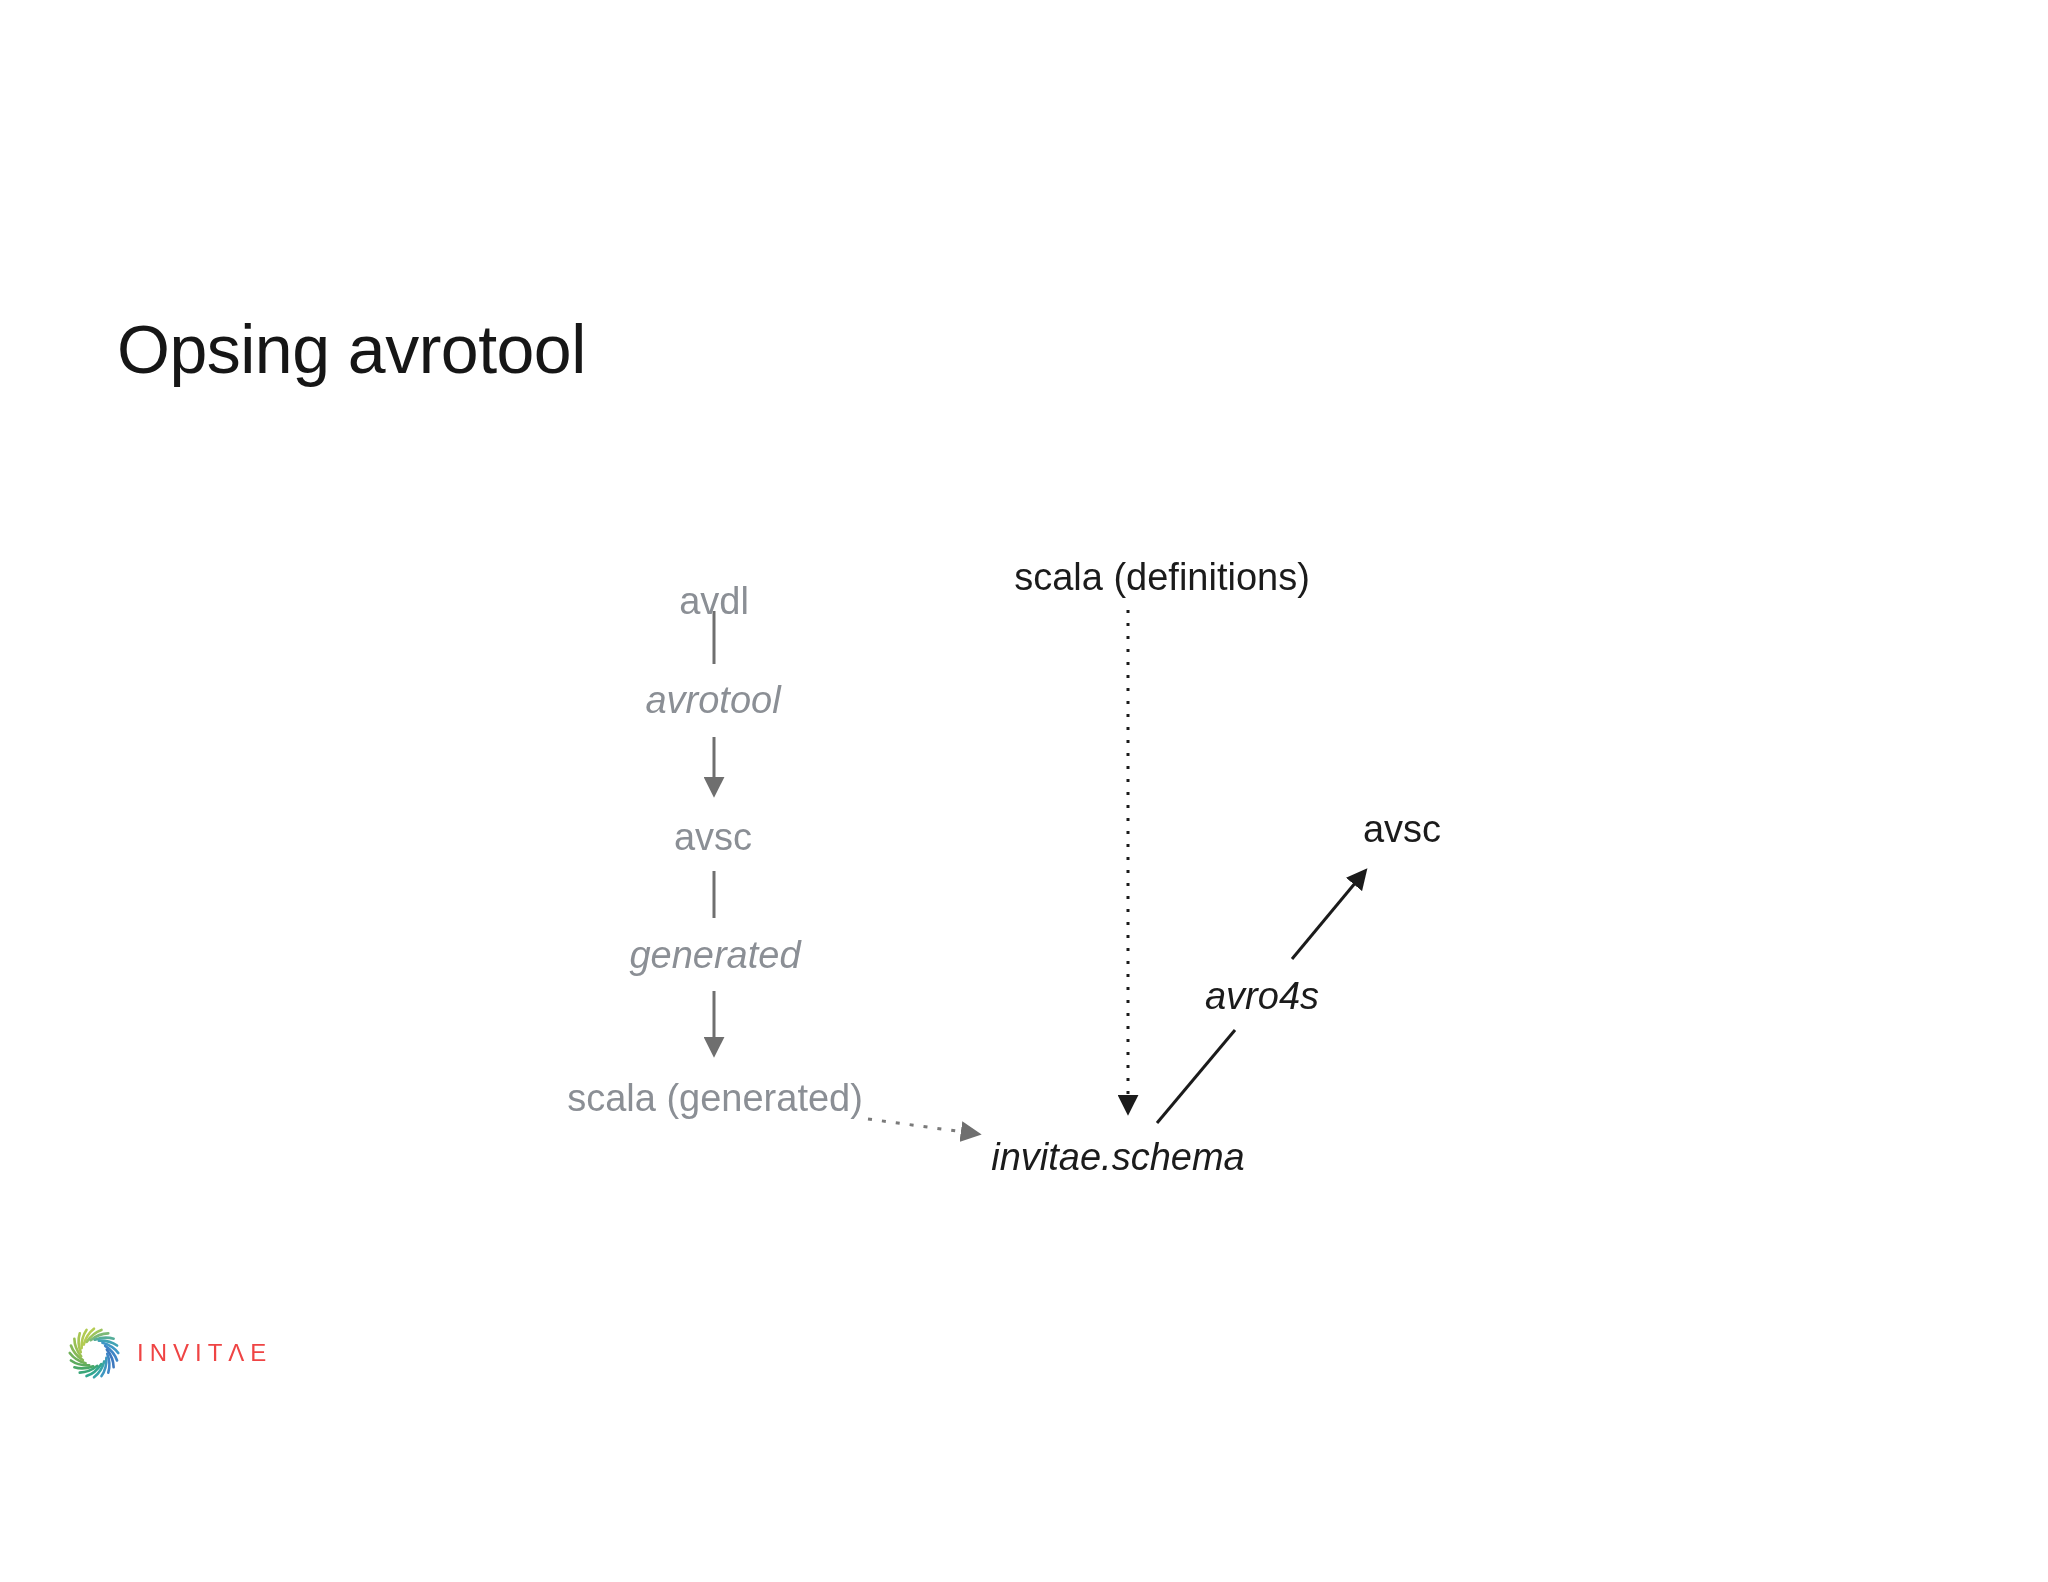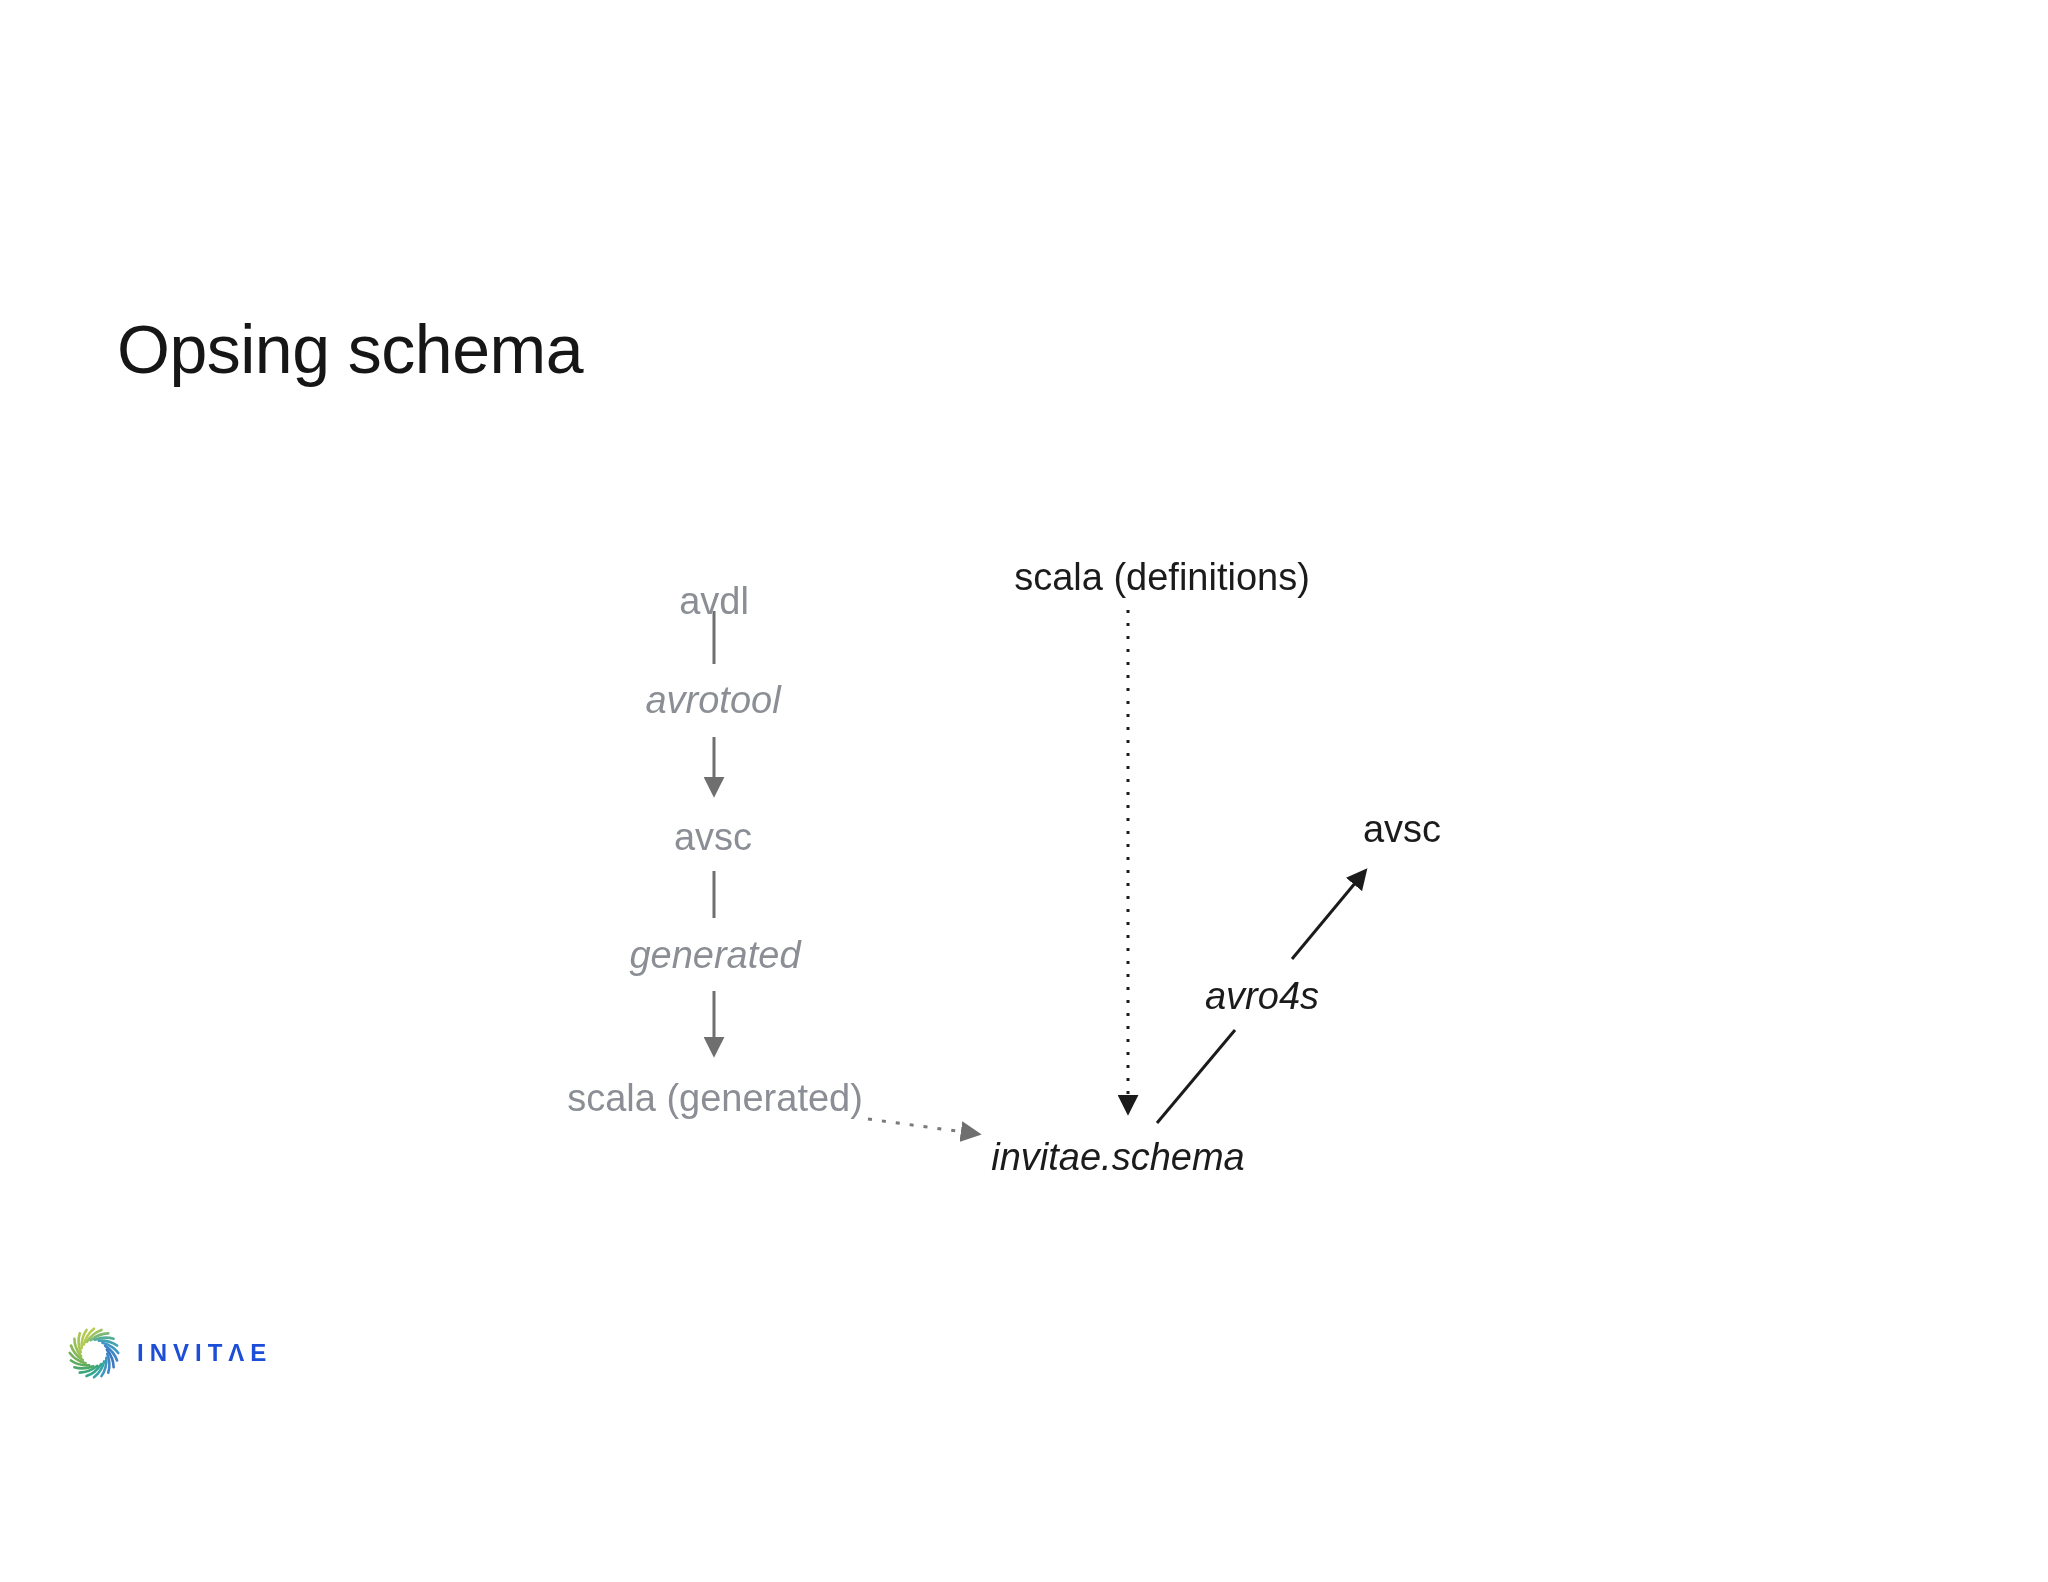--- a/index.html
+++ b/index.html
@@ -47,31 +47,31 @@
     left: 66px;
     top: 1325px;
     display: flex;
     align-items: center;
     gap: 15px;
   }
   .swirl { width: 56px; height: 56px; display: block; }
   .wordmark {
     font-size: 24px;
     letter-spacing: 6px;
-    color: #1d4ed8;
-    font-weight: 700;
+    color: #ef4444;
+    font-weight: 400;
     white-space: nowrap;
   }
 </style>
 </head>
 <body>
 
 <div class="slide">
 
-  <h1 class="title">Opsing schema</h1>
+  <h1 class="title">Opsing avrotool</h1>
 
   <svg class="arrows" width="2048" height="1582" viewBox="0 0 2048 1582" xmlns="http://www.w3.org/2000/svg">
     <defs>
       <marker id="ah-gray" viewBox="0 0 10 10" refX="1.5" refY="5" markerWidth="7" markerHeight="7" orient="auto">
         <path d="M0,0 L10,5 L0,10 Z" fill="#6f6f6f"></path>
       </marker>
       <marker id="ah-black" viewBox="0 0 10 10" refX="1.5" refY="5" markerWidth="7" markerHeight="7" orient="auto">
         <path d="M0,0 L10,5 L0,10 Z" fill="#1b1b1b"></path>
       </marker>
     </defs>

